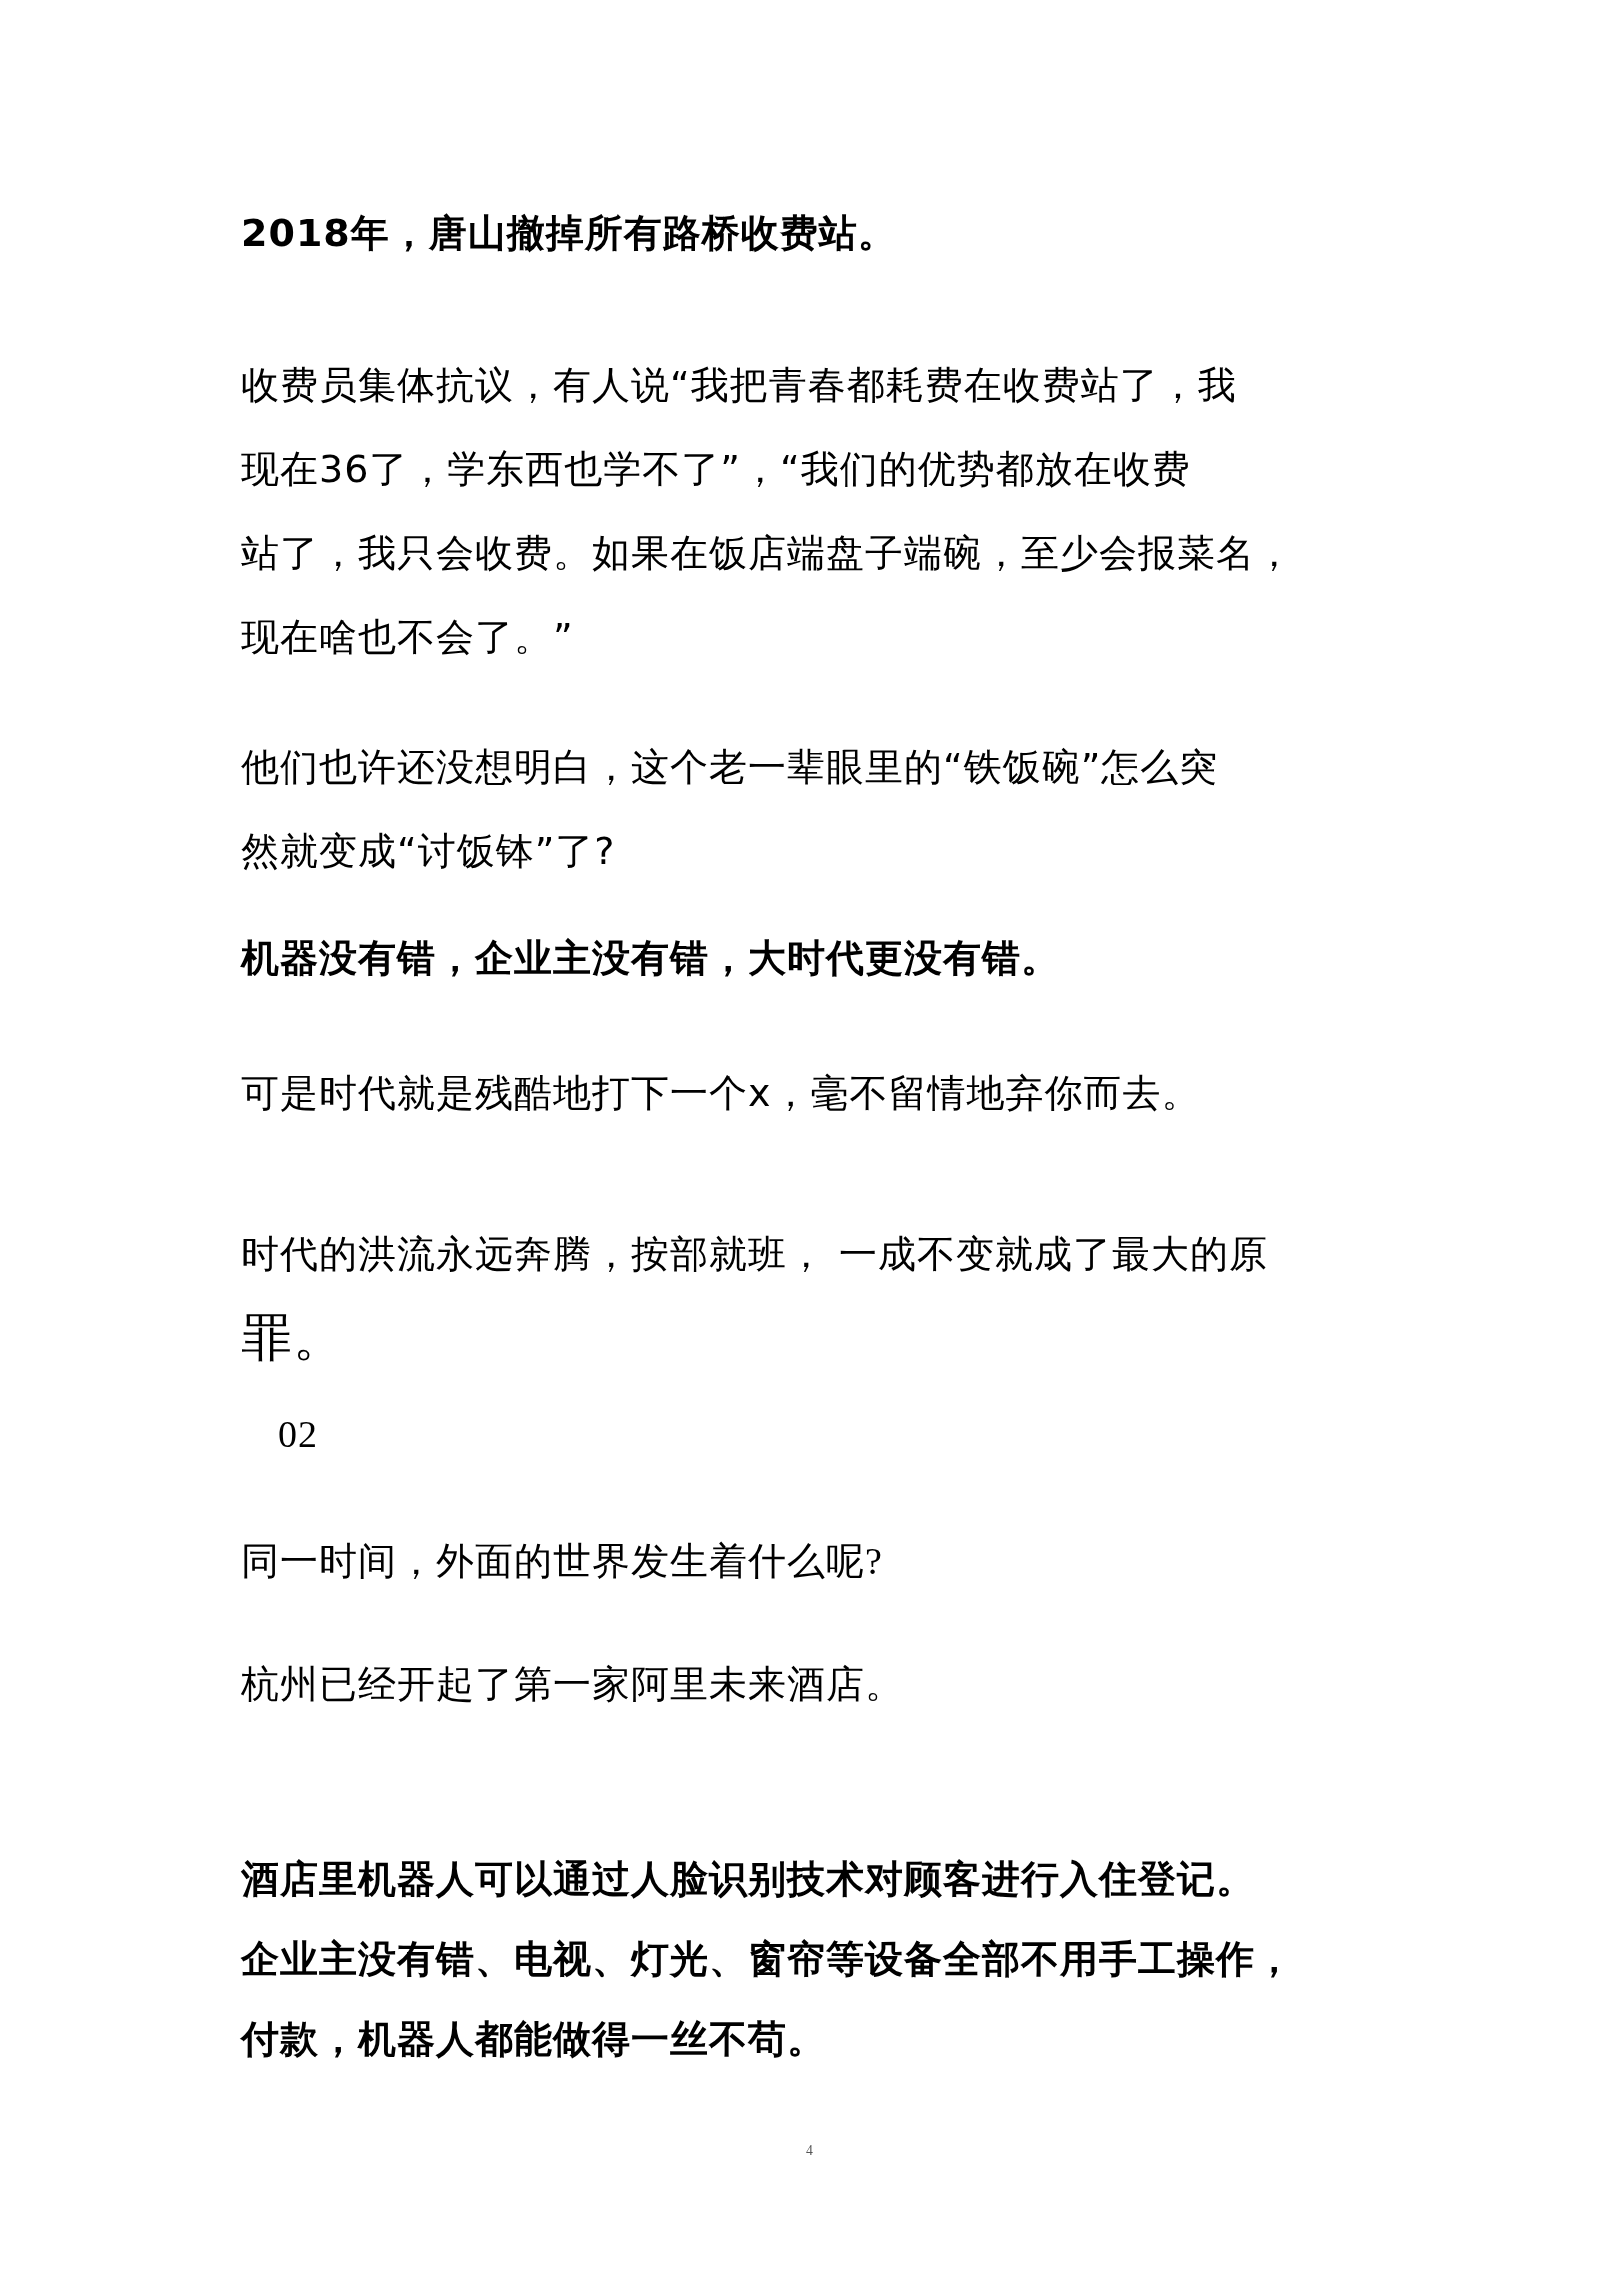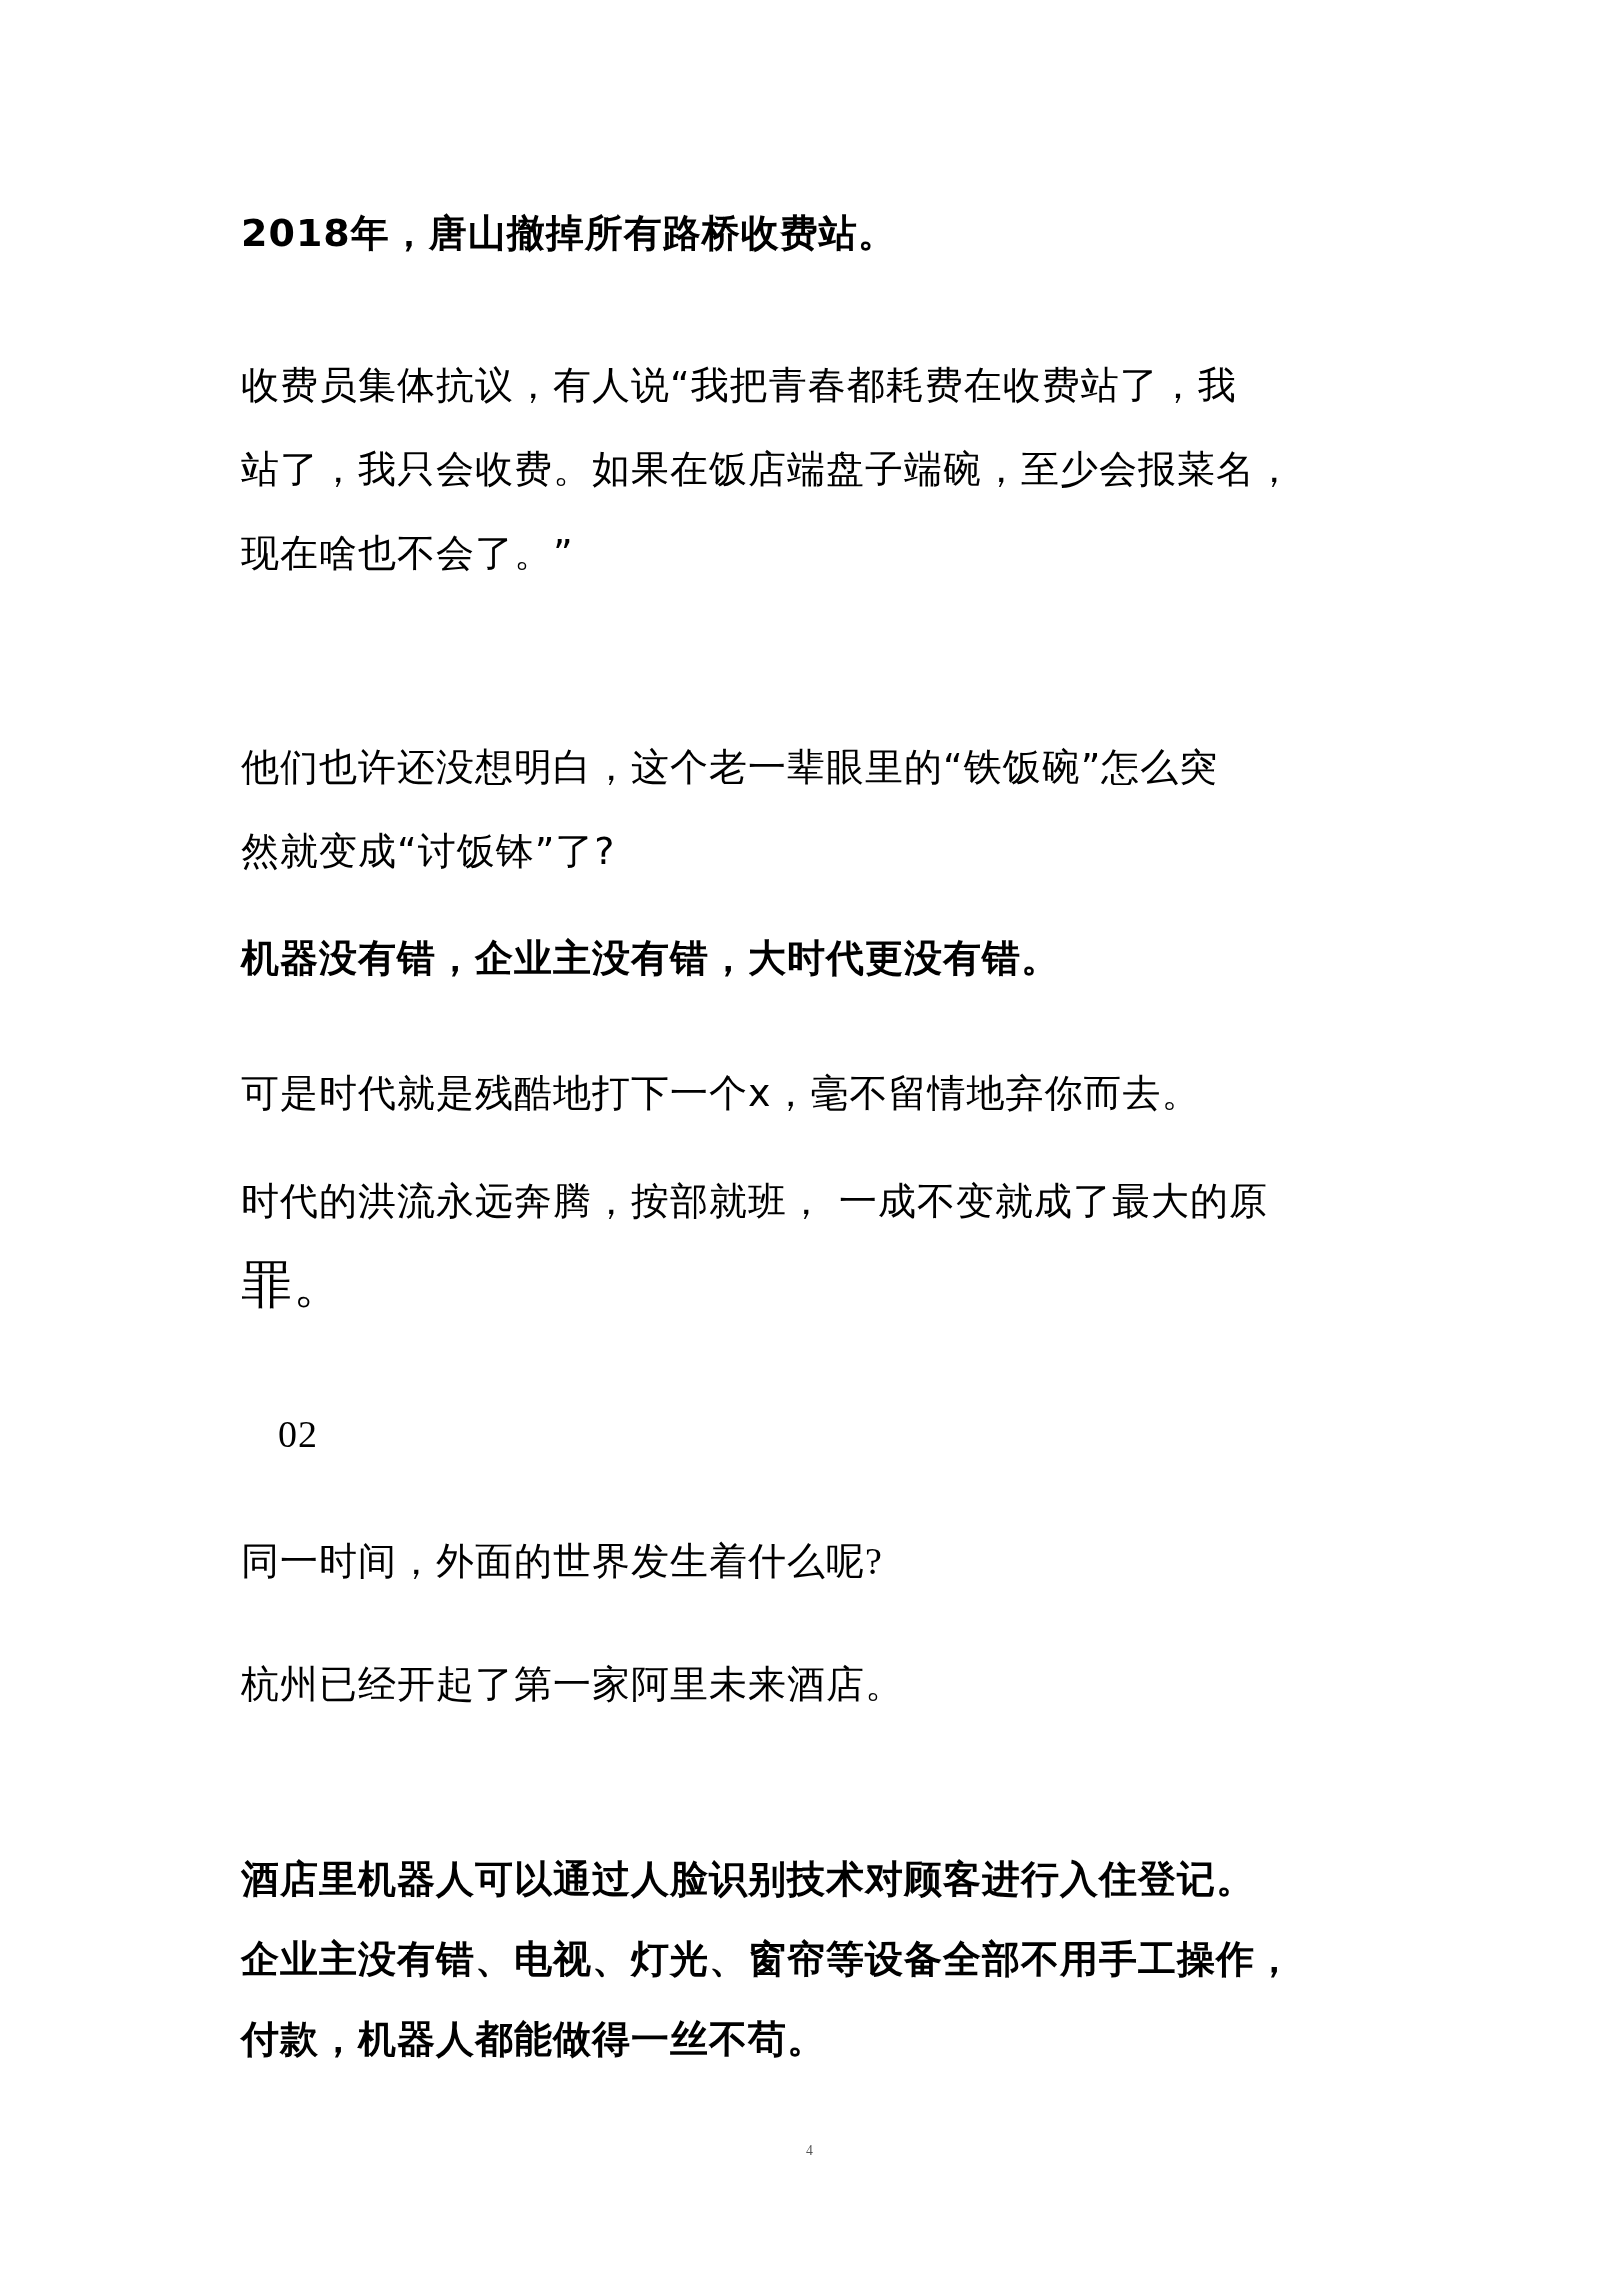--- a/index.html
+++ b/index.html
@@ -49,38 +49,39 @@
 <body>
 
 <div class="page">
 
   <p class="para bold" style="top:191px;">
     <span class="line">2018年，唐山撤掉所有路桥收费站。</span>
   </p>
 
   <p class="para" style="top:343px;">
     <span class="line">收费员集体抗议，有人说“我把青春都耗费在收费站了，我</span>
+    <span class="line">现在36了，学东西也学不了”，“我们的优势都放在收费</span>
     <span class="line">站了，我只会收费。如果在饭店端盘子端碗，至少会报菜名，</span>
     <span class="line">现在啥也不会了。”</span>
   </p>
 
   <p class="para" style="top:725px;">
     <span class="line">他们也许还没想明白，这个老一辈眼里的“铁饭碗”怎么突</span>
     <span class="line">然就变成“讨饭钵”了?</span>
   </p>
 
   <p class="para bold" style="top:916px;">
     <span class="line">机器没有错，企业主没有错，大时代更没有错。</span>
   </p>
 
   <p class="para" style="top:1051px;">
     <span class="line">可是时代就是残酷地打下一个x，毫不留情地弃你而去。</span>
   </p>
 
-  <p class="para" style="top:1159px;">
+  <p class="para" style="top:1212px;">
     <span class="line">时代的洪流永远奔腾，按部就班， 一成不变就成了最大的原</span>
     <span class="line big">罪。</span>
   </p>
 
   <p class="para serif" style="top:1392px; left:238px;margin-left:40px;">
     <span class="line">02</span>
   </p>
 
   <p class="para" style="top:1519px;font-family:Liberation Serif, serif;">
     <span class="line">同一时间，外面的世界发生着什么呢?</span>

